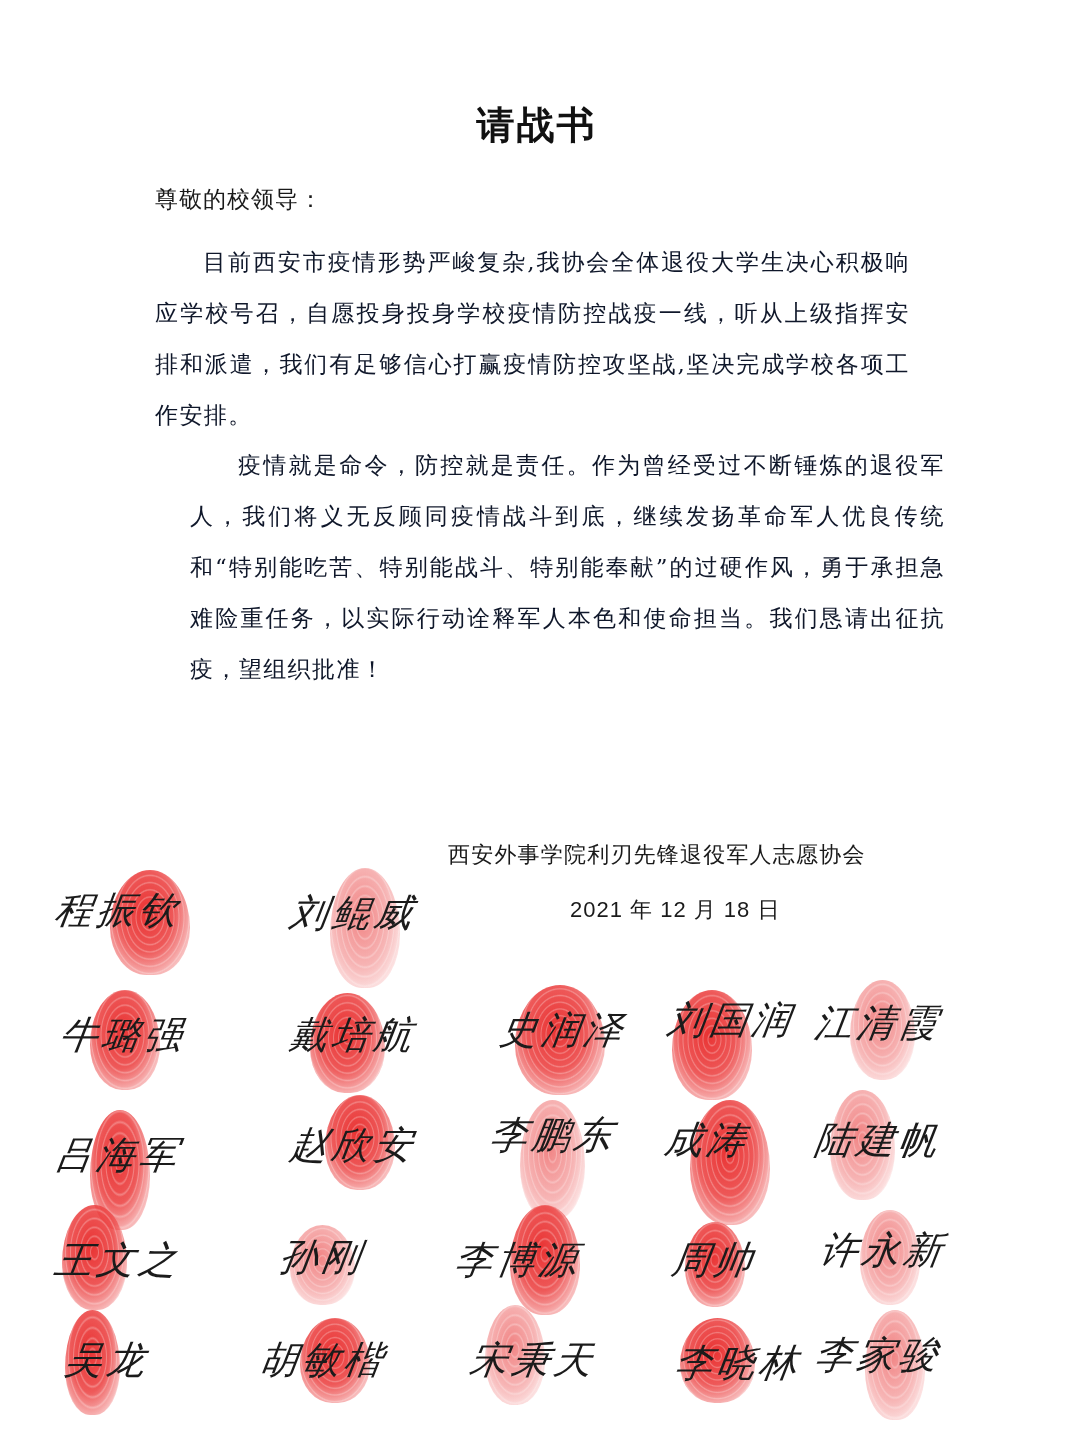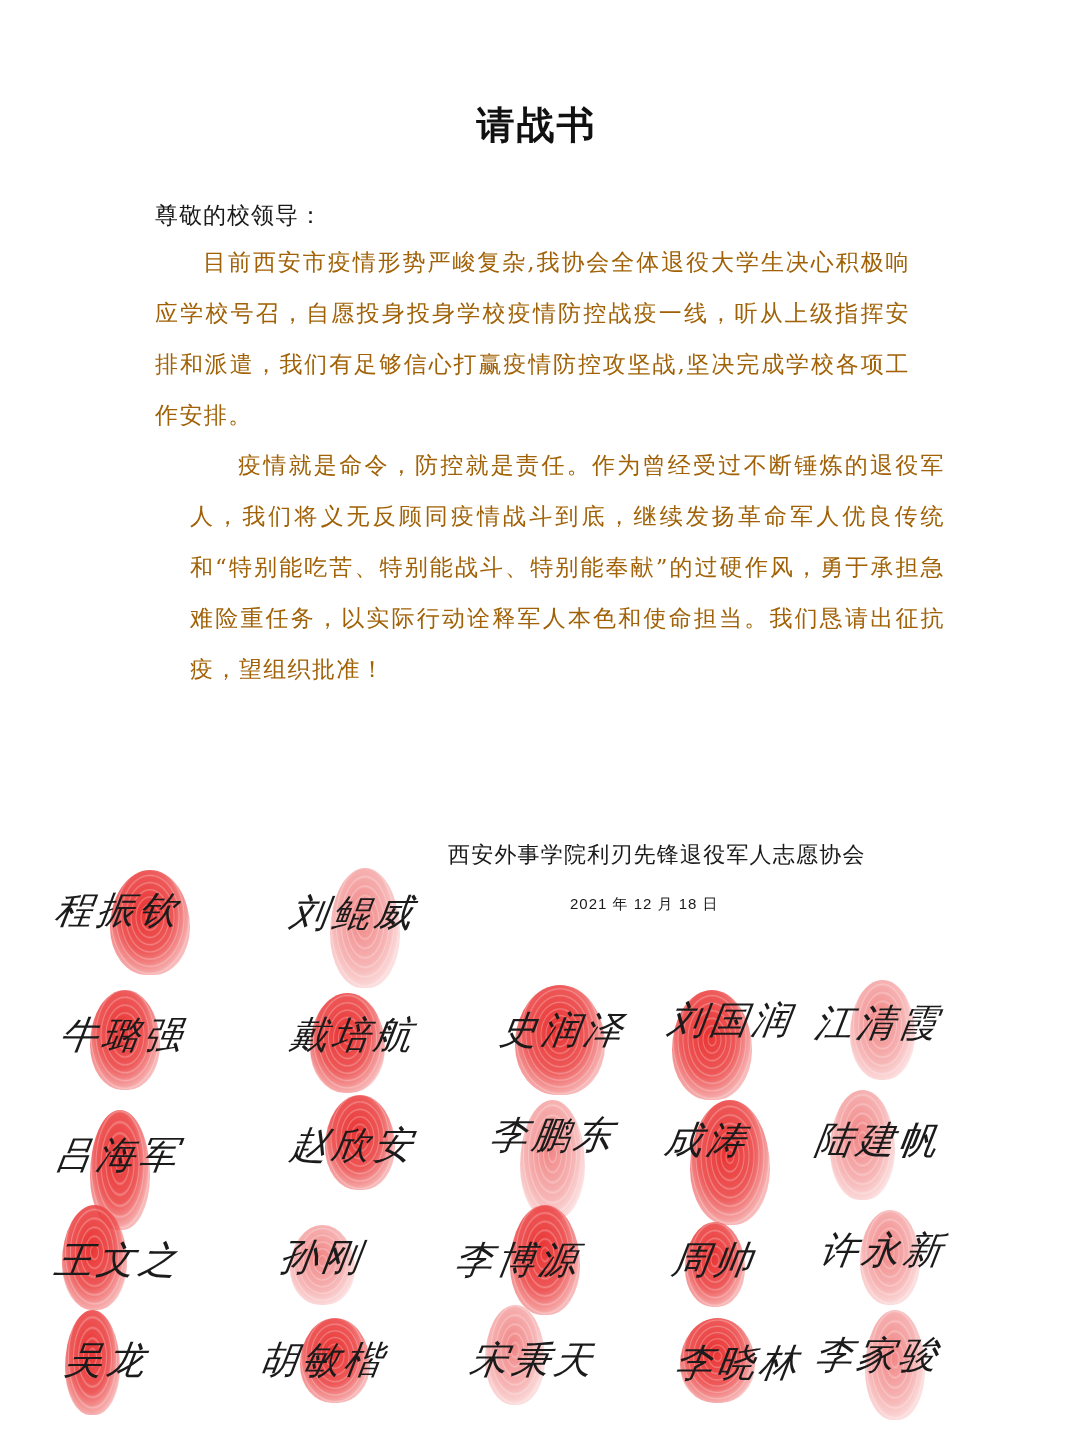--- a/index.html
+++ b/index.html
@@ -7,37 +7,37 @@
     width: 1073px; height: 1441px; position: relative; overflow: hidden;
     font-family: "DejaVu Serif", "Liberation Serif", serif;
     color: #1a1a1a;
   }
   .title {
     position: absolute; left: 0; width: 1073px; top: 100px;
     text-align: center; font-size: 38px; font-weight: bold;
     letter-spacing: 2px; color: #111;
   }
   .salutation {
-    position: absolute; left: 155px; top: 200px;
+    position: absolute; left: 155px; top: 184px;
     font-size: 23px; letter-spacing: 1px;
   }
   .para {
     position: absolute; left: 155px; width: 755px;
     font-size: 23px; line-height: 51px; letter-spacing: 1.4px;
-    text-indent: 48px; text-align: justify; color: #a16207;
+    text-indent: 48px; text-align: justify; color: #0f172a;
   }
   .p1 { top: 237px; }
   .p2 { top: 440px; margin-left: 35px; }
   .org {
     position: absolute; left: 448px; top: 840px;
     font-size: 22px; letter-spacing: 1.2px;
   }
   .date {
     position: absolute; left: 570px; top: 895px;
-    font-size: 15px; font-family: "Liberation Sans", sans-serif; letter-spacing: 1px;
+    font-size: 22px; font-family: "Liberation Sans", sans-serif; letter-spacing: 1px;
   }
   .print {
     position: absolute; border-radius: 50% 50% 46% 46% / 55% 55% 45% 45%;
     background: radial-gradient(ellipse at 45% 40%, rgba(232,40,40,0.95) 0%, rgba(235,60,60,0.85) 45%, rgba(240,110,110,0.45) 75%, rgba(255,255,255,0) 100%);
     filter: blur(0.4px);
   }
   .print::after {
     content: ""; position: absolute; inset: 0; border-radius: inherit;
     background: repeating-radial-gradient(ellipse at 50% 45%, rgba(255,255,255,0) 0px, rgba(255,255,255,0) 3px, rgba(255,255,255,0.28) 4px, rgba(255,255,255,0) 5px);
   }

